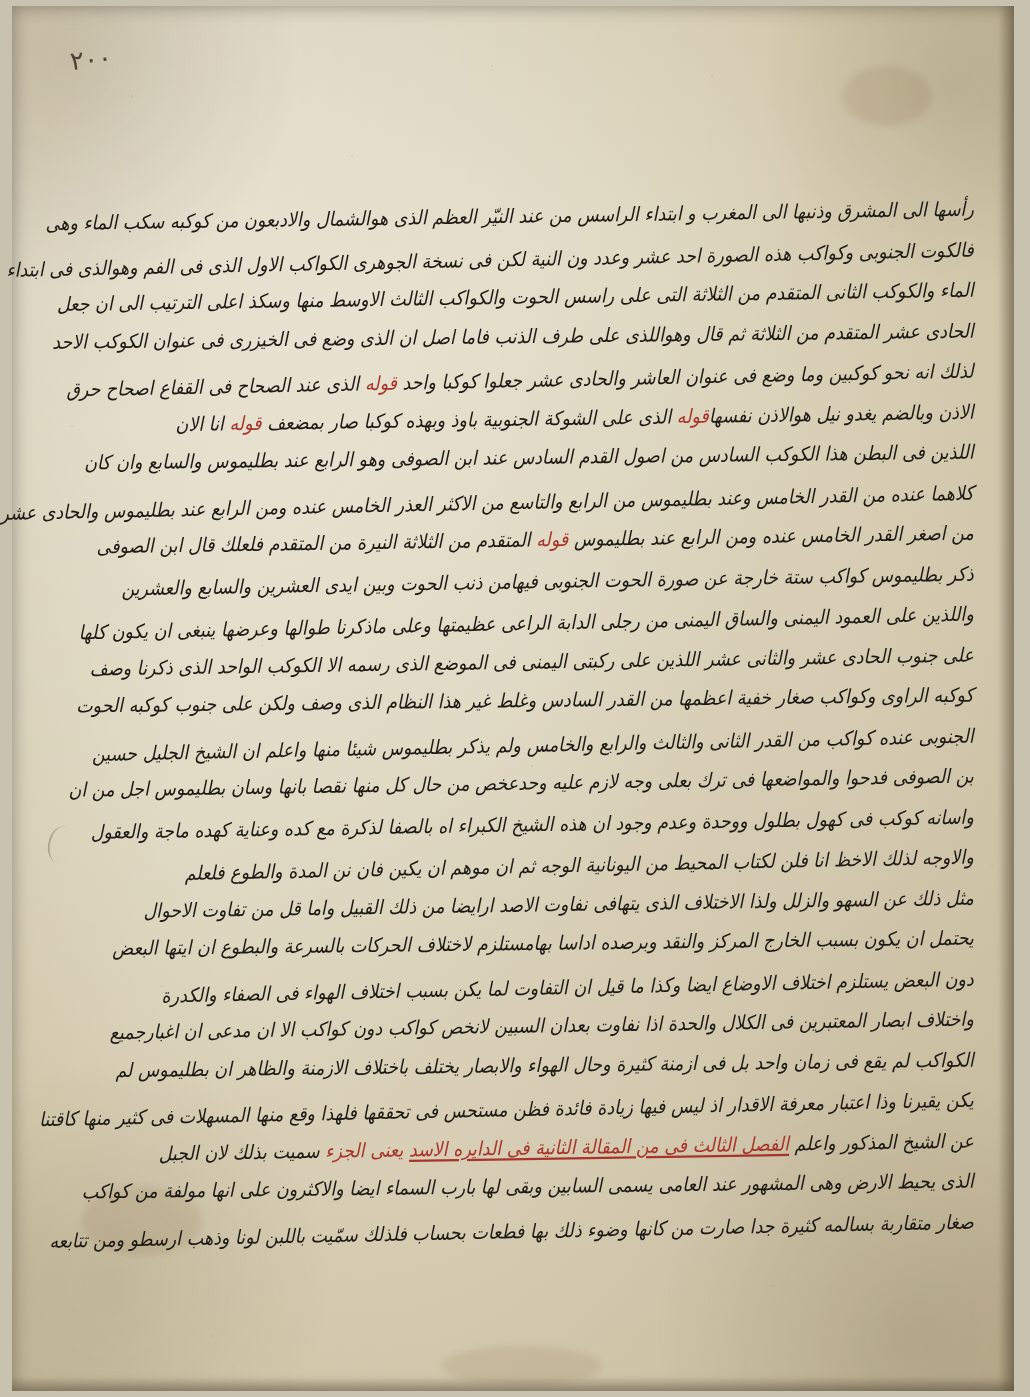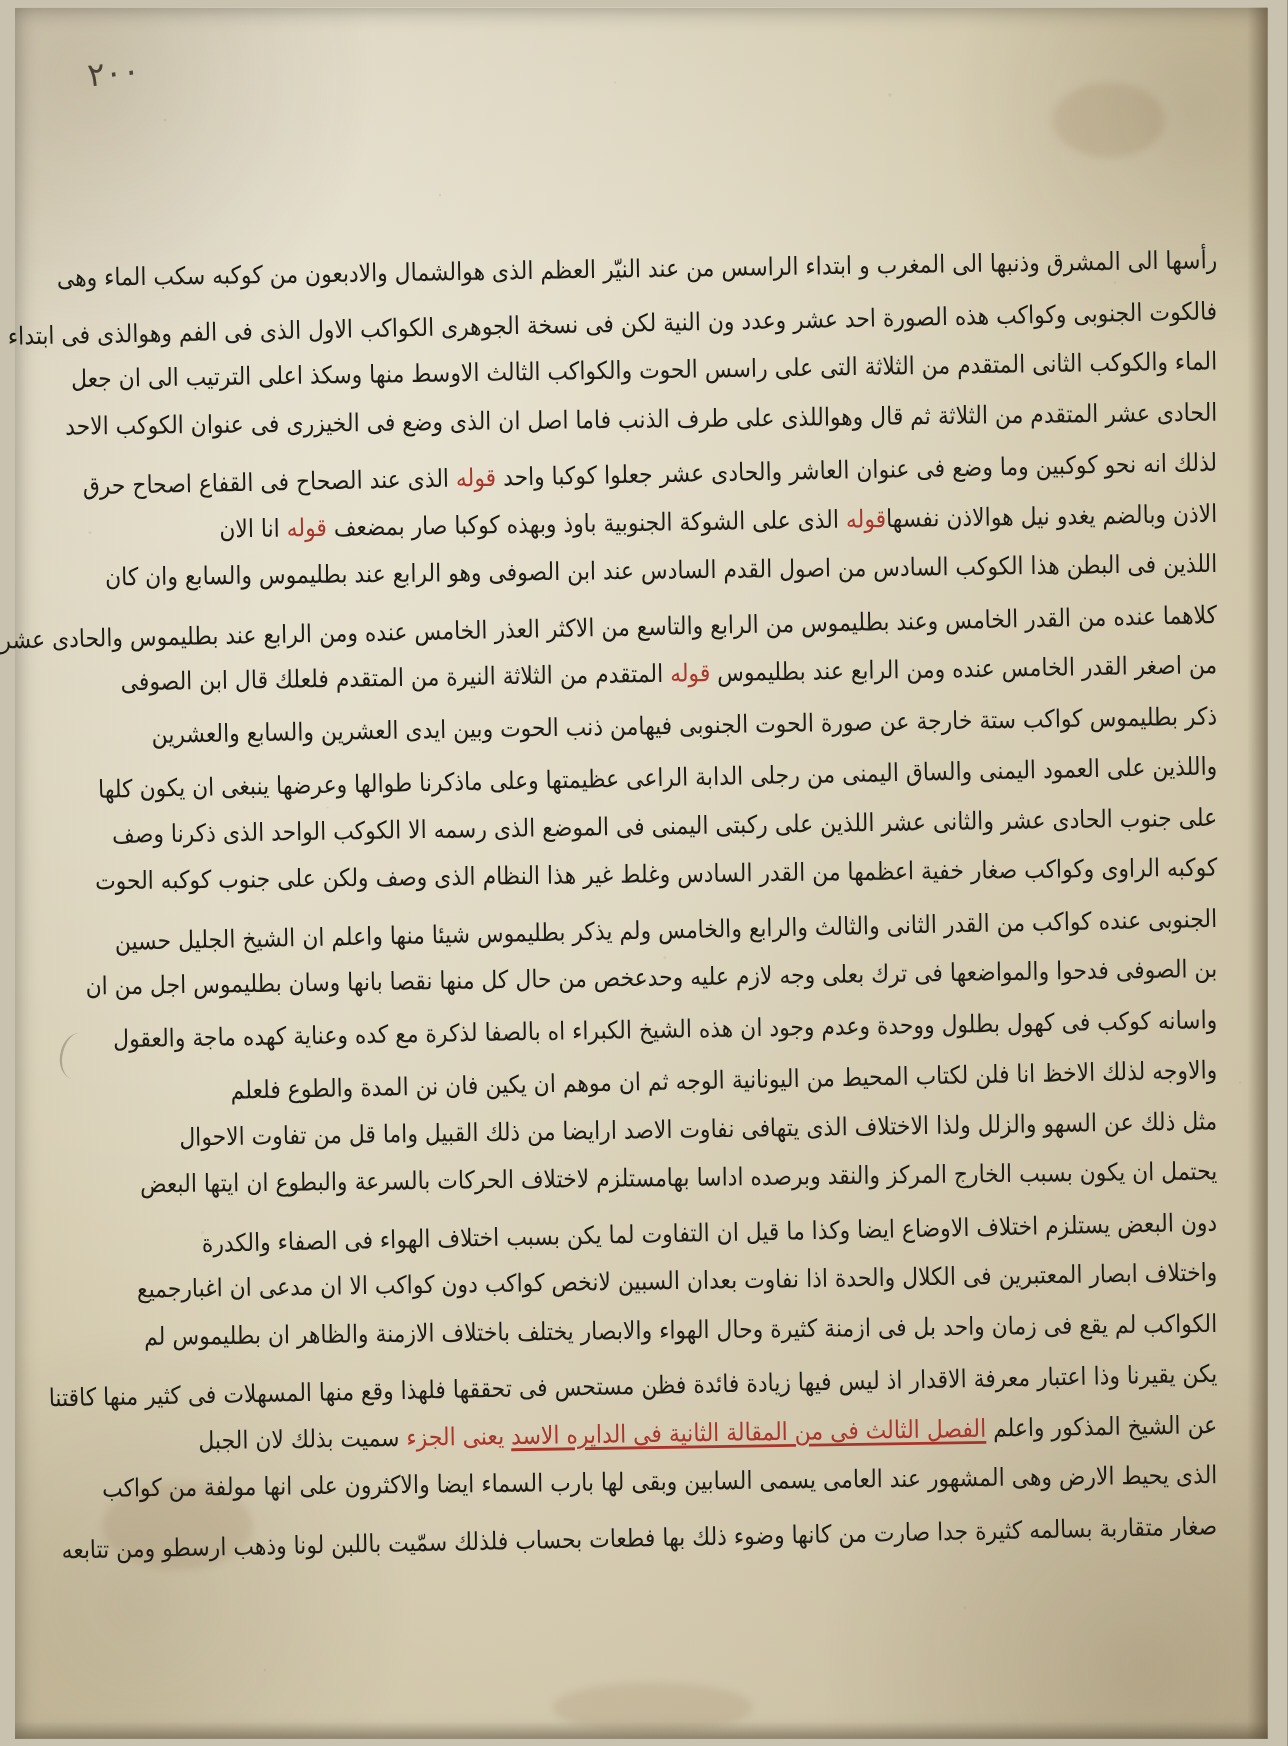--- a/index.html
+++ b/index.html
@@ -82,20 +82,21 @@
   }
 
   
   .textblock {
     position: absolute;
     left: 262px;
     top: 196px;
     width: 700px;
     direction: rtl;
     text-align: justify;
+    font-style: italic;
   }
   .line {
     position: relative;
     display: block;
     font-size: 17.5px;
     line-height: 1.0;
     height: 40.5px;
     color: #1d1a14;
     white-space: nowrap;
     overflow: visible;

